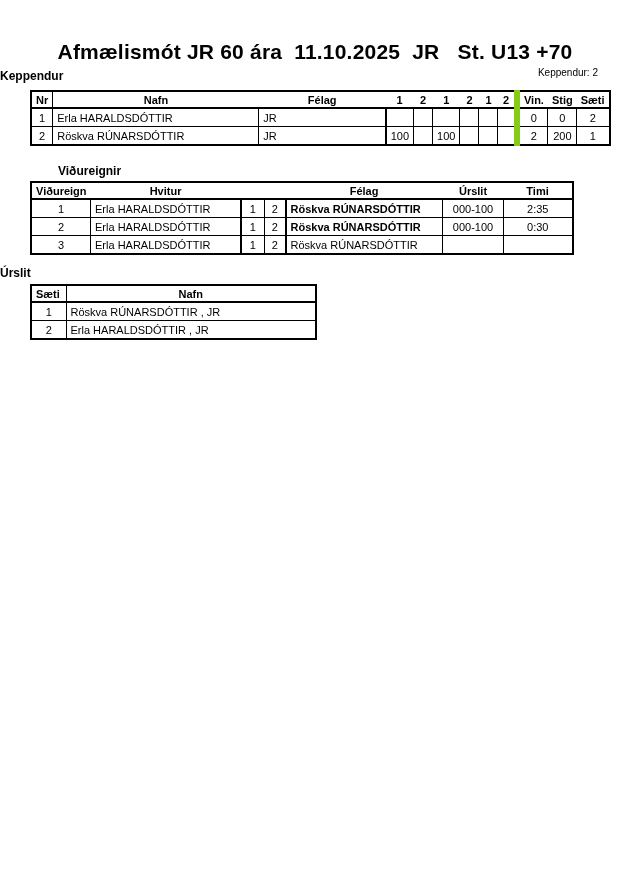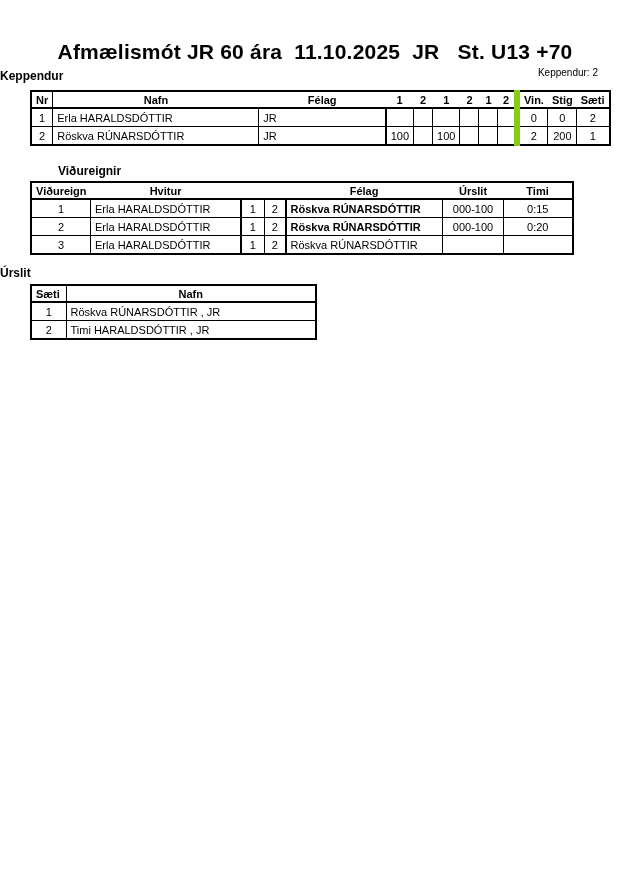--- a/index.html
+++ b/index.html
@@ -137,30 +137,30 @@
       <th class="vh-l vh-r">Úrslit</th>
       <th class="vh-l">Timi</th>
     </tr>
     <tr>
       <td>1</td>
       <td class="al">Erla HARALDSDÓTTIR</td>
       <td class="med-l">1</td>
       <td>2</td>
       <td class="al med-l bold">Röskva RÚNARSDÓTTIR</td>
       <td>000-100</td>
-      <td>0:15</td>
+      <td>2:35</td>
     </tr>
     <tr>
       <td>2</td>
       <td class="al">Erla HARALDSDÓTTIR</td>
       <td class="med-l">1</td>
       <td>2</td>
       <td class="al med-l bold">Röskva RÚNARSDÓTTIR</td>
       <td>000-100</td>
-      <td>0:20</td>
+      <td>0:30</td>
     </tr>
     <tr>
       <td>3</td>
       <td class="al">Erla HARALDSDÓTTIR</td>
       <td class="med-l">1</td>
       <td>2</td>
       <td class="al med-l">Röskva RÚNARSDÓTTIR</td>
       <td></td>
       <td></td>
     </tr>
@@ -178,18 +178,18 @@
         <tr>
       <th class="al">Sæti</th>
       <th>Nafn</th>
     </tr>
     <tr>
       <td>1</td>
       <td class="al">Röskva RÚNARSDÓTTIR , JR</td>
     </tr>
     <tr>
       <td>2</td>
-      <td class="al">Timi HARALDSDÓTTIR , JR</td>
+      <td class="al">Erla HARALDSDÓTTIR , JR</td>
     </tr>
   </tbody>
     </table>
 
 </div>
 
 </body></html>

